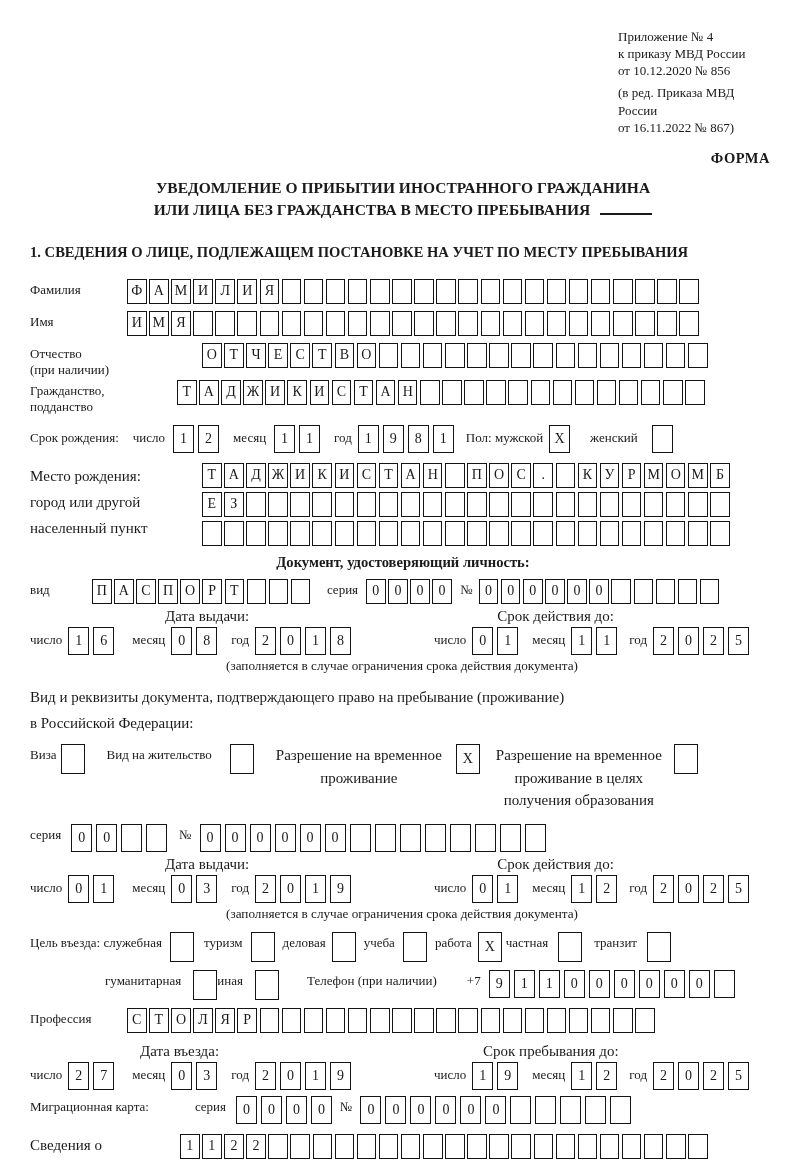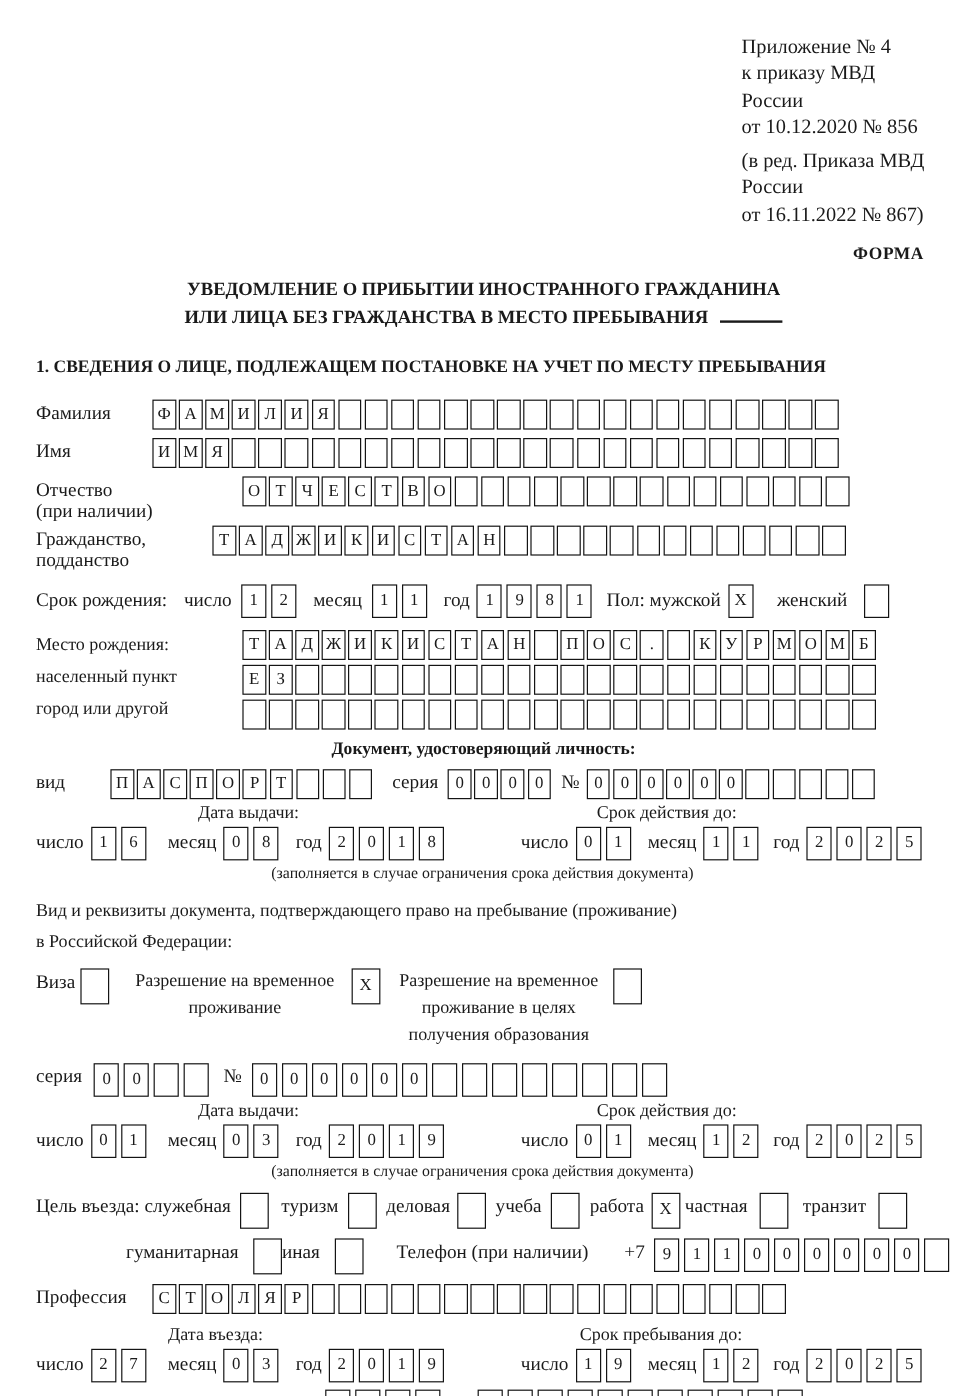--- a/index.html
+++ b/index.html
@@ -4,29 +4,29 @@
 <style>
   * { box-sizing: border-box; margin: 0; padding: 0; }
   html,body { background:#fff; }
   body {
     width: 800px; min-height: 1163px;
     font-family: "Liberation Serif", "DejaVu Serif", serif;
     color:#1a1a1a;
     padding: 28px 24px 20px 30px;
     font-size: 15px;
   }
-  .hdr-block { margin-left: 588px; font-size: 17px; line-height: 1.32; }
+  .hdr-block { margin-left: 588px; font-size: 13px; line-height: 1.32; }
   .hdr-block .gap { height: 5px; }
   .forma { text-align: right; font-weight: bold; font-size: 14.5px; margin: 14px 6px 10px 0; letter-spacing: .5px; }
   .title { text-align: center; font-weight: bold; font-size: 15.5px; line-height: 1.45; margin-top: 8px; }
   .blank-line { display: inline-block; width: 52px; border-bottom: 2px solid #1a1a1a; height: 14px; margin-left: 10px; }
   .section-h { font-weight: bold; font-size: 14.6px; margin: 22px 0 18px 0; }
 
   .row { display: flex; align-items: flex-start; margin-bottom: 7px; }
-  .lbl { font-size: 16px; padding-top: 3px; white-space: nowrap; }
+  .lbl { font-size: 13px; padding-top: 3px; white-space: nowrap; }
   .boxes { display: flex; flex-wrap: nowrap; }
   .box {
     width: 19.5px; height: 25px; border: 1.7px solid #141414;
     margin-right: 2.6px; flex: 0 0 auto;
     display: flex; align-items: center; justify-content: center;
     font-size: 14px; background:#fff;
   }
   .boxes.date .box { width: 21px; height: 28px; margin-right: 4px; }
   .boxes.chk .box { width: 24px; height: 30px; margin-right: 0; }
 
@@ -219,22 +219,22 @@
     </span>
   <span class="lbl" style="padding-top:5px;margin:0 14px 0 16px">женский</span>
   <span class="boxes date">
       <span class="box"></span>
     </span>
 </div>
 
 <div class="row" style="margin-bottom:4px">
   <div class="label-col">
     <div>Место рождения:</div>
+    <div>город или другой</div>
     <div>населенный пункт</div>
-    <div>город или другой</div>
   </div>
   <div class="stack">
     <span class="boxes">
         <span class="box">Т</span>
         <span class="box">А</span>
         <span class="box">Д</span>
         <span class="box">Ж</span>
         <span class="box">И</span>
         <span class="box">К</span>
         <span class="box">И</span>
@@ -399,20 +399,26 @@
   <div>в Российской Федерации:</div>
 </div>
 <div class="row" style="margin-bottom:12px">
   <div class="chk-opt">
     <span class="lbl">Виза</span>
     <span class="boxes chk" style="margin-left:4px">
         <span class="box"></span>
       </span>
   </div>
   <div class="chk-opt" style="margin-left:22px">
+    <span class="lbl">Вид на жительство</span>
+    <span class="boxes chk" style="margin-left:18px">
+        <span class="box"></span>
+      </span>
+  </div>
+  <div class="chk-opt" style="margin-left:22px">
     <span class="optlbl">
       <span>Разрешение на временное</span><br>
       <span>проживание</span>
     </span>
     <span class="boxes chk" style="margin-left:14px">
         <span class="box">X</span>
       </span>
   </div>
   <div class="chk-opt" style="margin-left:16px">
     <span class="optlbl">

